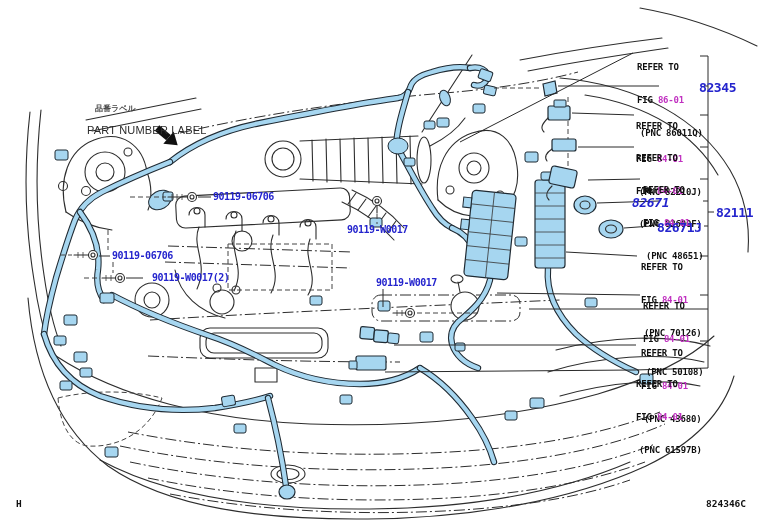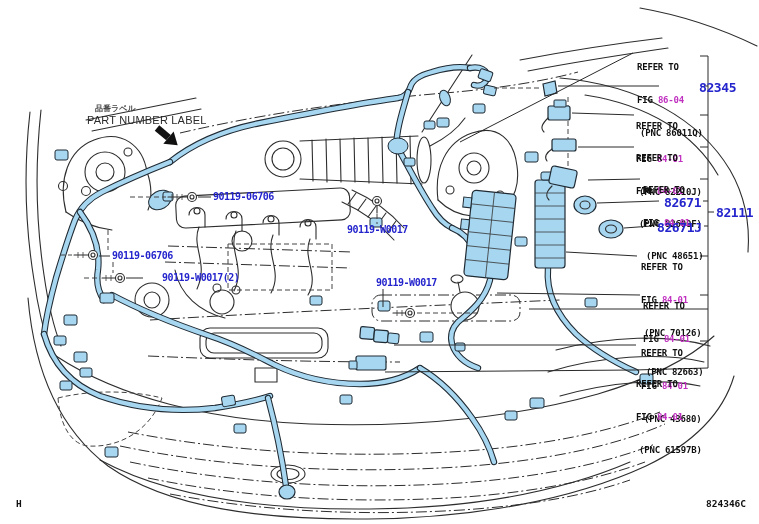--- a/index.html
+++ b/index.html
@@ -343,31 +343,31 @@
     <path class="ldr" d="M708,212 L714,212"></path>
   </g>
 
   <g transform="translate(157,128) rotate(40)">
     <rect x="0" y="-3.5" width="15" height="7" fill="#111"></rect>
     <path d="M15,-8 L27,0 L15,8 Z" fill="#111"></path>
   </g>
 </svg>
 
 <div class="txt jp" style="left:95px;top:103px;">品番ラベル</div>
-<div class="txt pnl" style="left:87px;top:114px;">PART NUMBER LABEL</div>
+<div class="txt pnl" style="left:87px;top:124px;">PART NUMBER LABEL</div>
 
 <div class="txt fn" style="left:213px;top:191px;">90119-06706</div>
 <div class="txt fn" style="left:112px;top:250px;">90119-06706</div>
-<div class="txt fn" style="left:162px;top:272px;">90119-W0017(2)</div>
+<div class="txt fn" style="left:152px;top:272px;">90119-W0017(2)</div>
 <div class="txt fn" style="left:347px;top:224px;">90119-W0017</div>
 <div class="txt fn" style="left:376px;top:277px;">90119-W0017</div>
 
 <div class="txt co" style="left:637px;top:40px;">
   <span style="display:block">REFER TO</span>
-  <span style="display:block"><span>FIG</span> <span class="fig">86-04</span></span>
+  <span style="display:block"><span>FIG</span> <span class="fig">86-01</span></span>
   <span style="display:block;padding-left:3px">(PNC 86011Q)</span>
 </div>
 
 <div class="txt bn" style="left:664px;top:80px;margin-left:35px;">82345</div>
 
 <div class="txt co" style="left:636px;top:99px;">
   <span style="display:block">REFER TO</span>
   <span style="display:block"><span>FIG</span> <span class="fig">84-01</span></span>
   <span style="display:block;padding-left:3px">(PNC 82210J)</span>
 </div>
@@ -377,33 +377,33 @@
   <span style="display:block"><span>FIG</span> <span class="fig">84-01</span></span>
   <span style="display:block;padding-left:3px">(PNC 82600F)</span>
 </div>
 
 <div class="txt co" style="left:643px;top:163px;">
   <span style="display:block">REFER TO</span>
   <span style="display:block"><span>FIG</span> <span class="fig">84-01</span></span>
   <span style="display:block;padding-left:3px">(PNC 48651)</span>
 </div>
 
-<div class="txt bn" style="left:664px;top:195px;">82671</div>
+<div class="txt bn" style="left:632px;top:195px;font-style:italic;">82671</div>
 <div class="txt bn" style="left:657px;top:220px;">82671J</div>
 
 <div class="txt co" style="left:641px;top:240px;">
   <span style="display:block">REFER TO</span>
   <span style="display:block"><span>FIG</span> <span class="fig">84-01</span></span>
   <span style="display:block;padding-left:3px">(PNC 70126)</span>
 </div>
 
 <div class="txt co" style="left:643px;top:279px;">
   <span style="display:block">REFER TO</span>
   <span style="display:block"><span>FIG</span> <span class="fig">84-01</span></span>
-  <span style="display:block;padding-left:3px">(PNC 82663)</span>
+  <span style="display:block;padding-left:3px">(PNC 50108)</span>
 </div>
 
 <div class="txt co" style="left:641px;top:326px;">
   <span style="display:block">REFER TO</span>
   <span style="display:block"><span>FIG</span> <span class="fig">84-01</span></span>
   <span style="display:block;padding-left:3px">(PNC 43680)</span>
 </div>
 
 <div class="txt co" style="left:636px;top:357px;">
   <span style="display:block">REFER TO</span>

